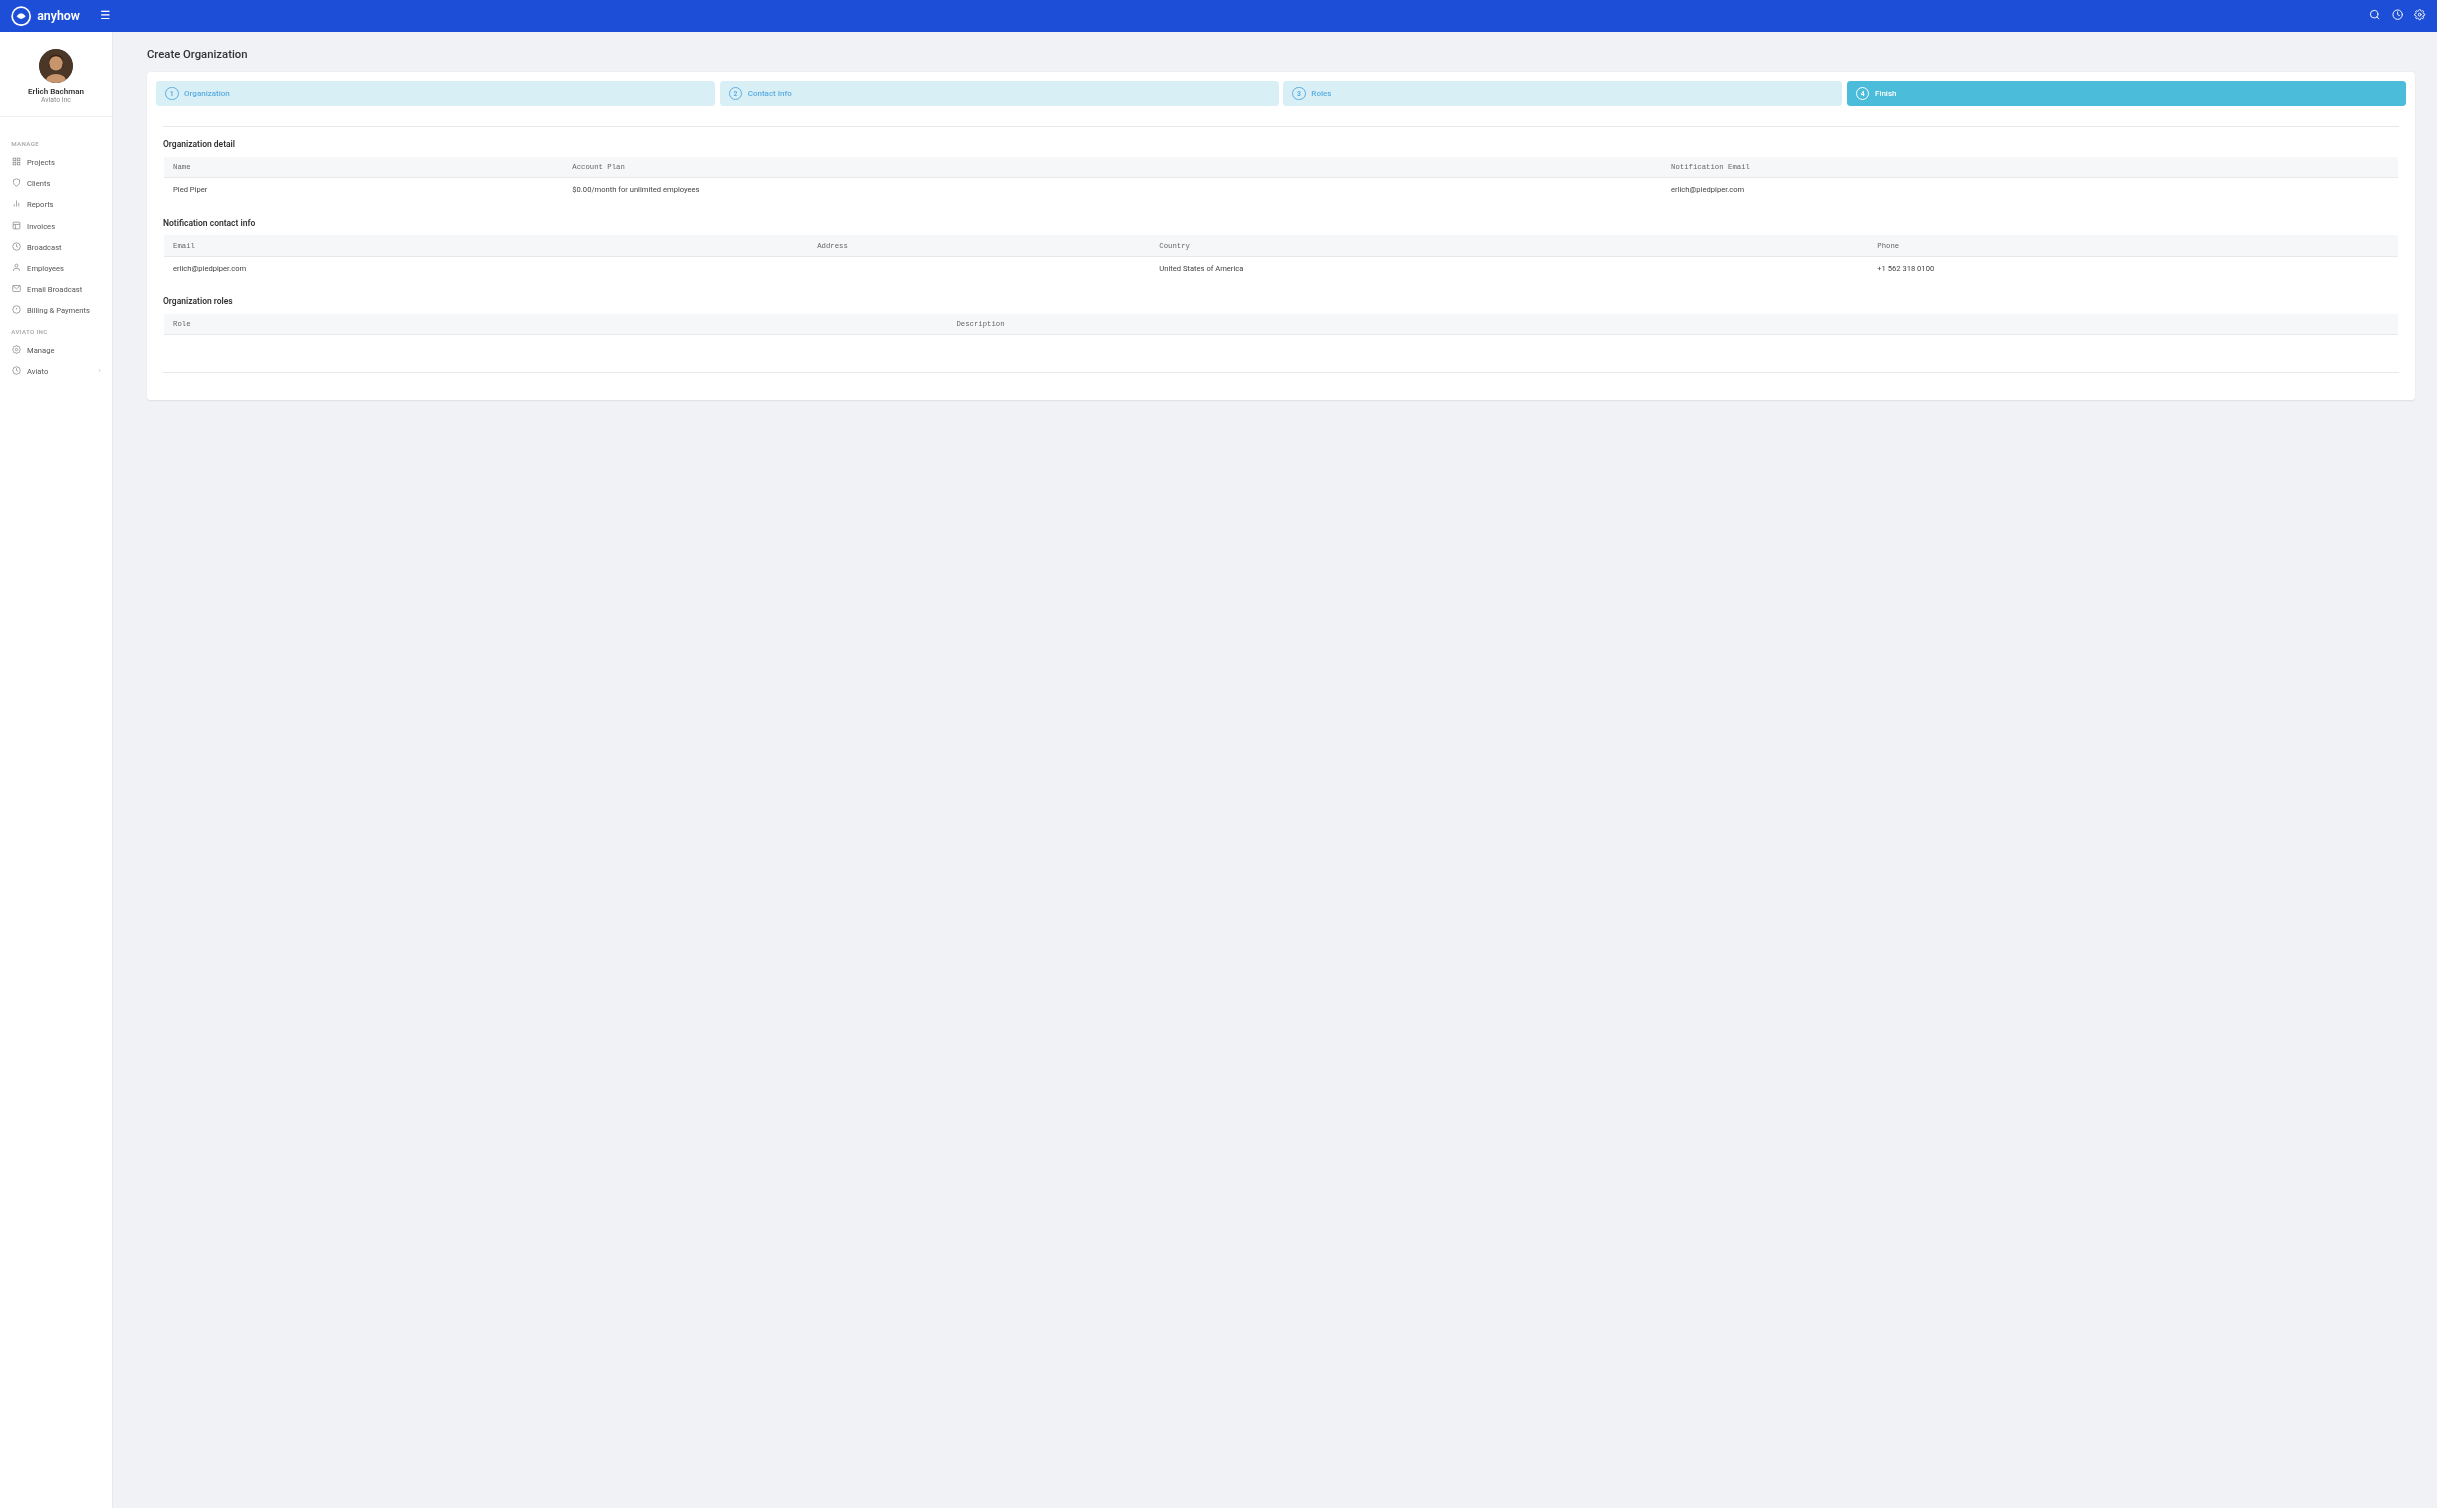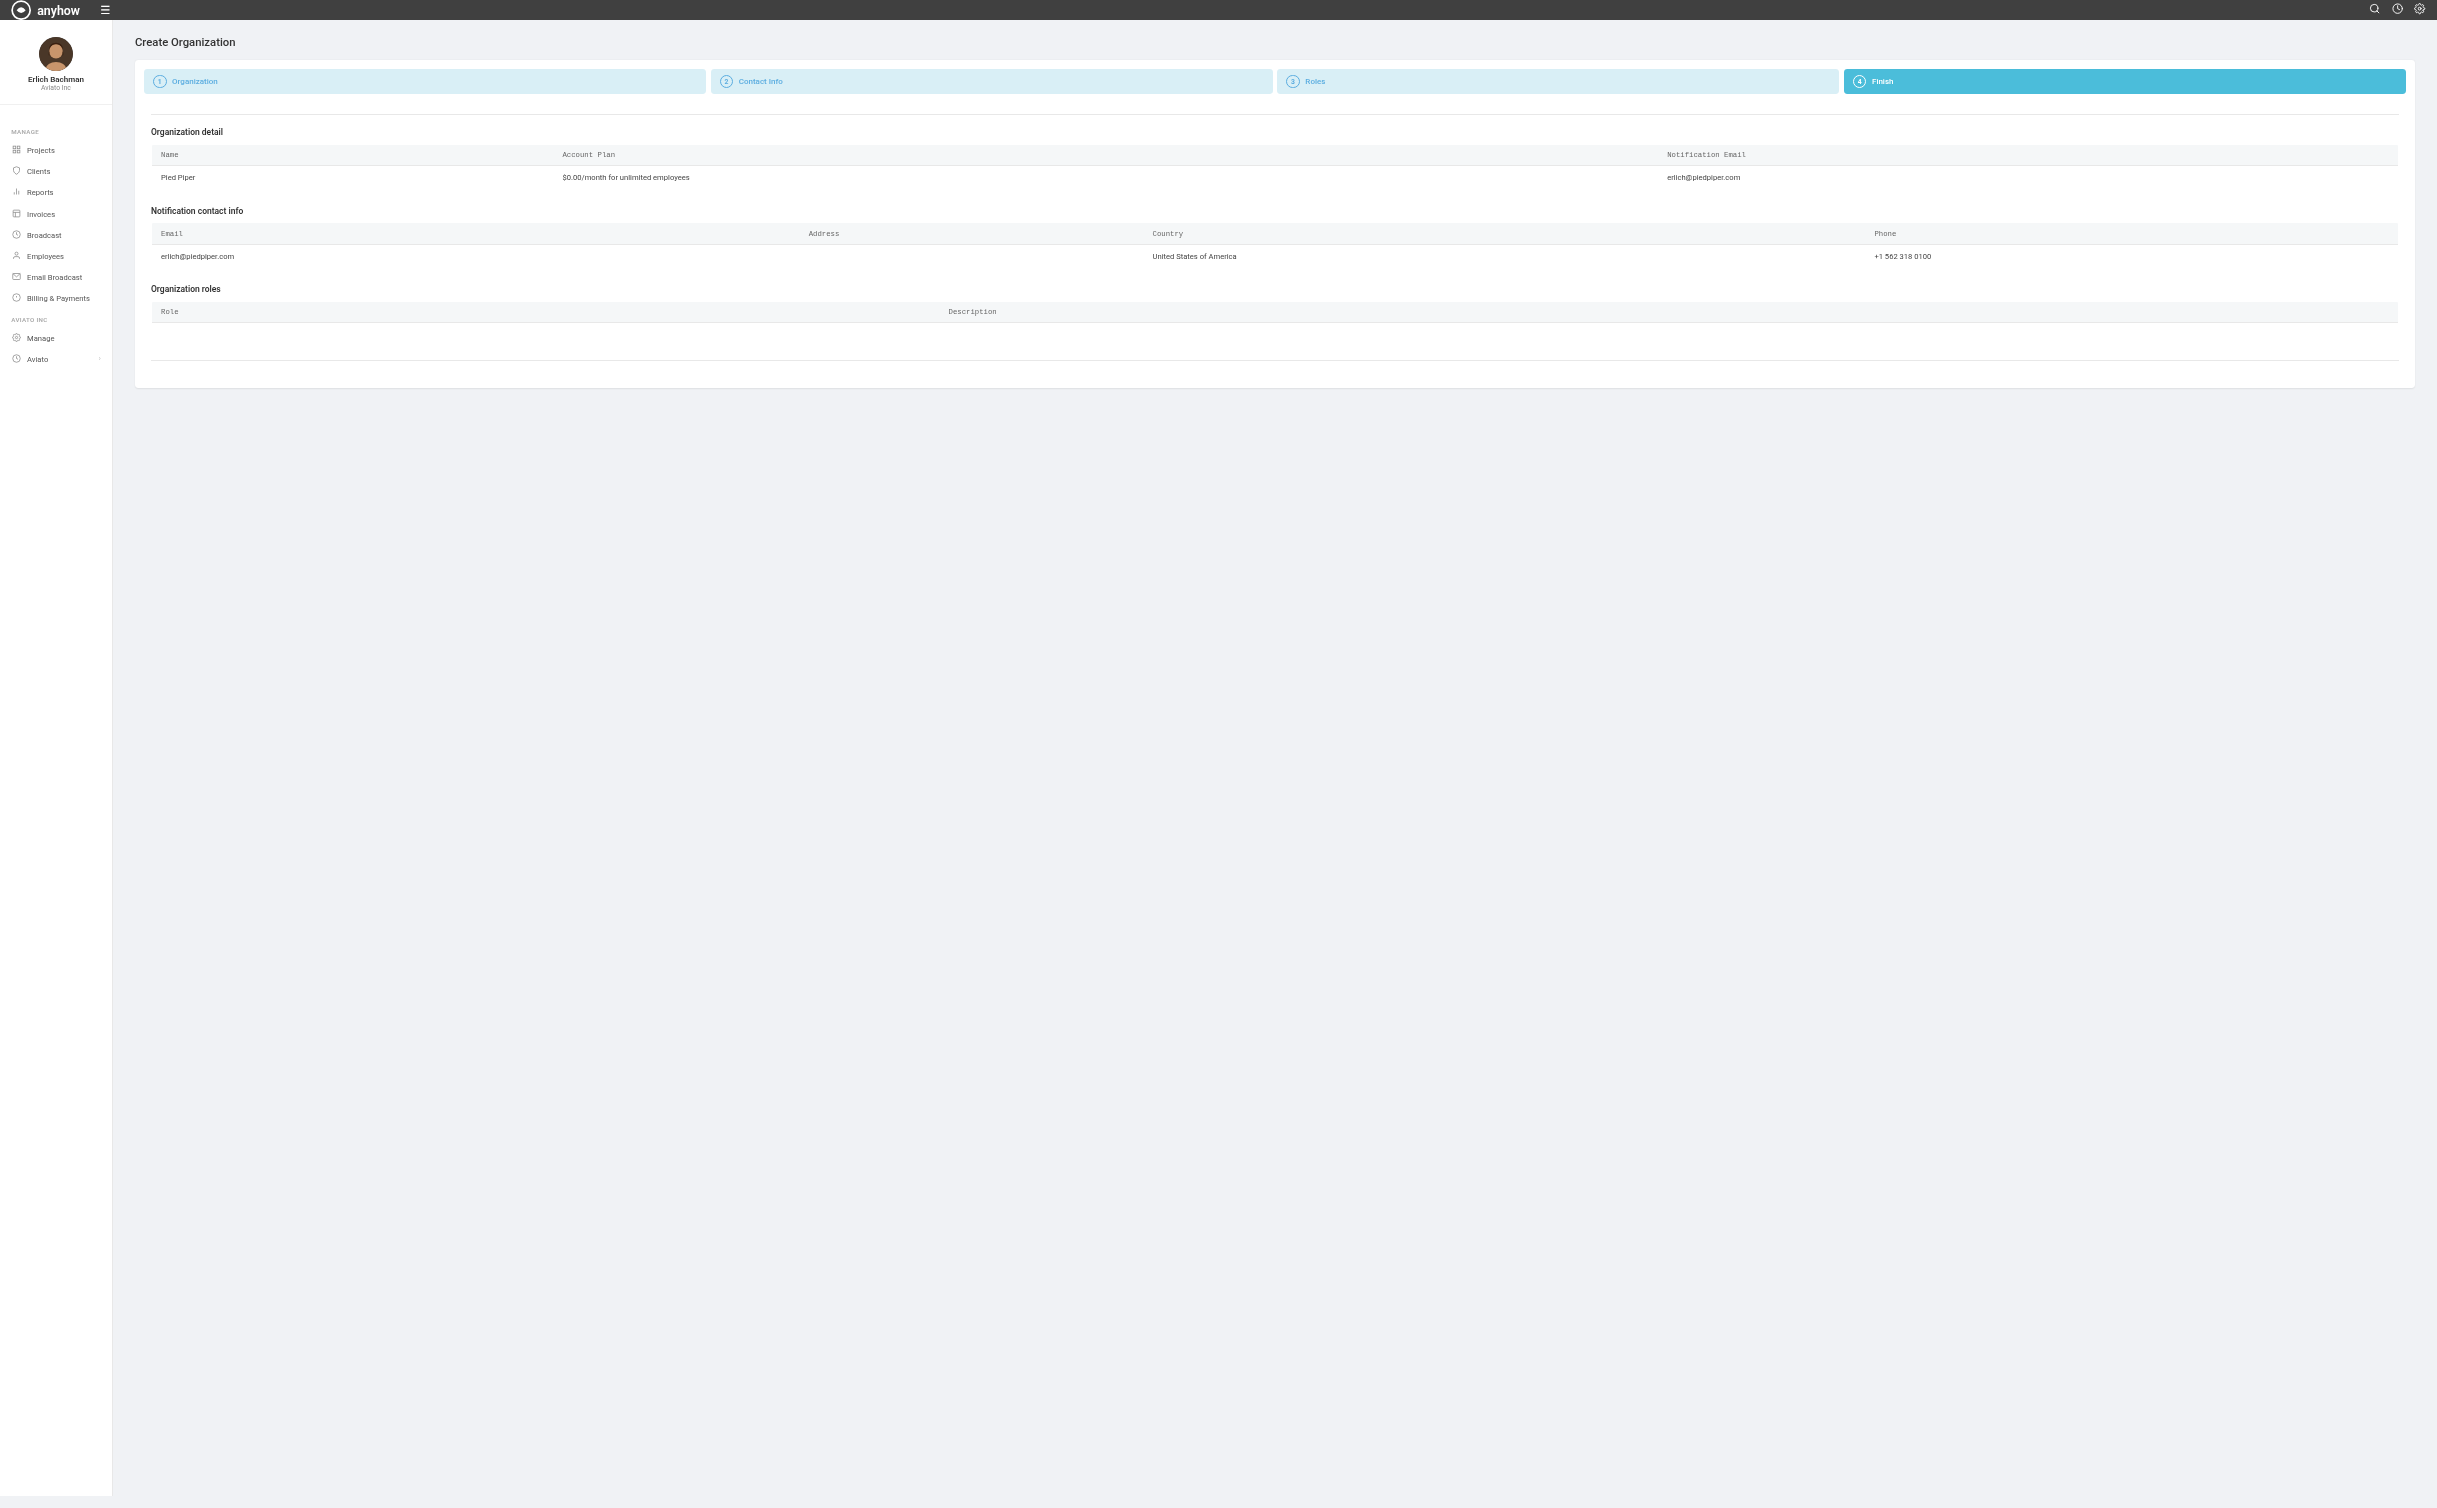--- a/index.html
+++ b/index.html
@@ -1,21 +1,21 @@
 <!DOCTYPE html>
 <html style="font-size:9px"><head>
   <meta charset="utf-8">
   <style>
     * { box-sizing: border-box; margin: 0; padding: 0; }
     body { font-family: -apple-system, BlinkMacSystemFont, 'Segoe UI', Roboto, sans-serif; background: #f0f2f5; font-size: 8px; color: #333; }
 
     
     .topnav {
-      background: #404040;
-      height: 20px;
+      background: #1d4ed8;
+      height: 32px;
       display: flex;
       align-items: center;
       justify-content: space-between;
       padding: 0 11.3px;
     }
     .topnav-logo {
       display: flex;
       align-items: center;
       gap: 5.6px;
       color: white;
@@ -85,21 +85,21 @@
       padding: 5.1px 11.3px;
       color: #555;
       cursor: pointer;
       font-size: 7.6px;
     }
     .sidebar-item-icon { font-size: 8.5px; color: #888; width: 10.2px; text-align: center; }
     .sidebar-item-label { flex: 1; }
     .sidebar-item-arrow { color: #bbb; font-size: 6.8px; }
 
     
-    .main { flex: 1; padding: 16px 22px; }
+    .main { flex: 1; padding: 16px 22px; margin-left: 12px; }
     .page-title { font-size: 11.3px; font-weight: 500; color: #333; margin-bottom: 11.3px; }
 
     
     .wizard-card {
       background: white;
       border-radius: 3.4px;
       box-shadow: 0 0.6px 1.7px rgba(0,0,0,0.08);
       overflow: hidden;
     }
 

